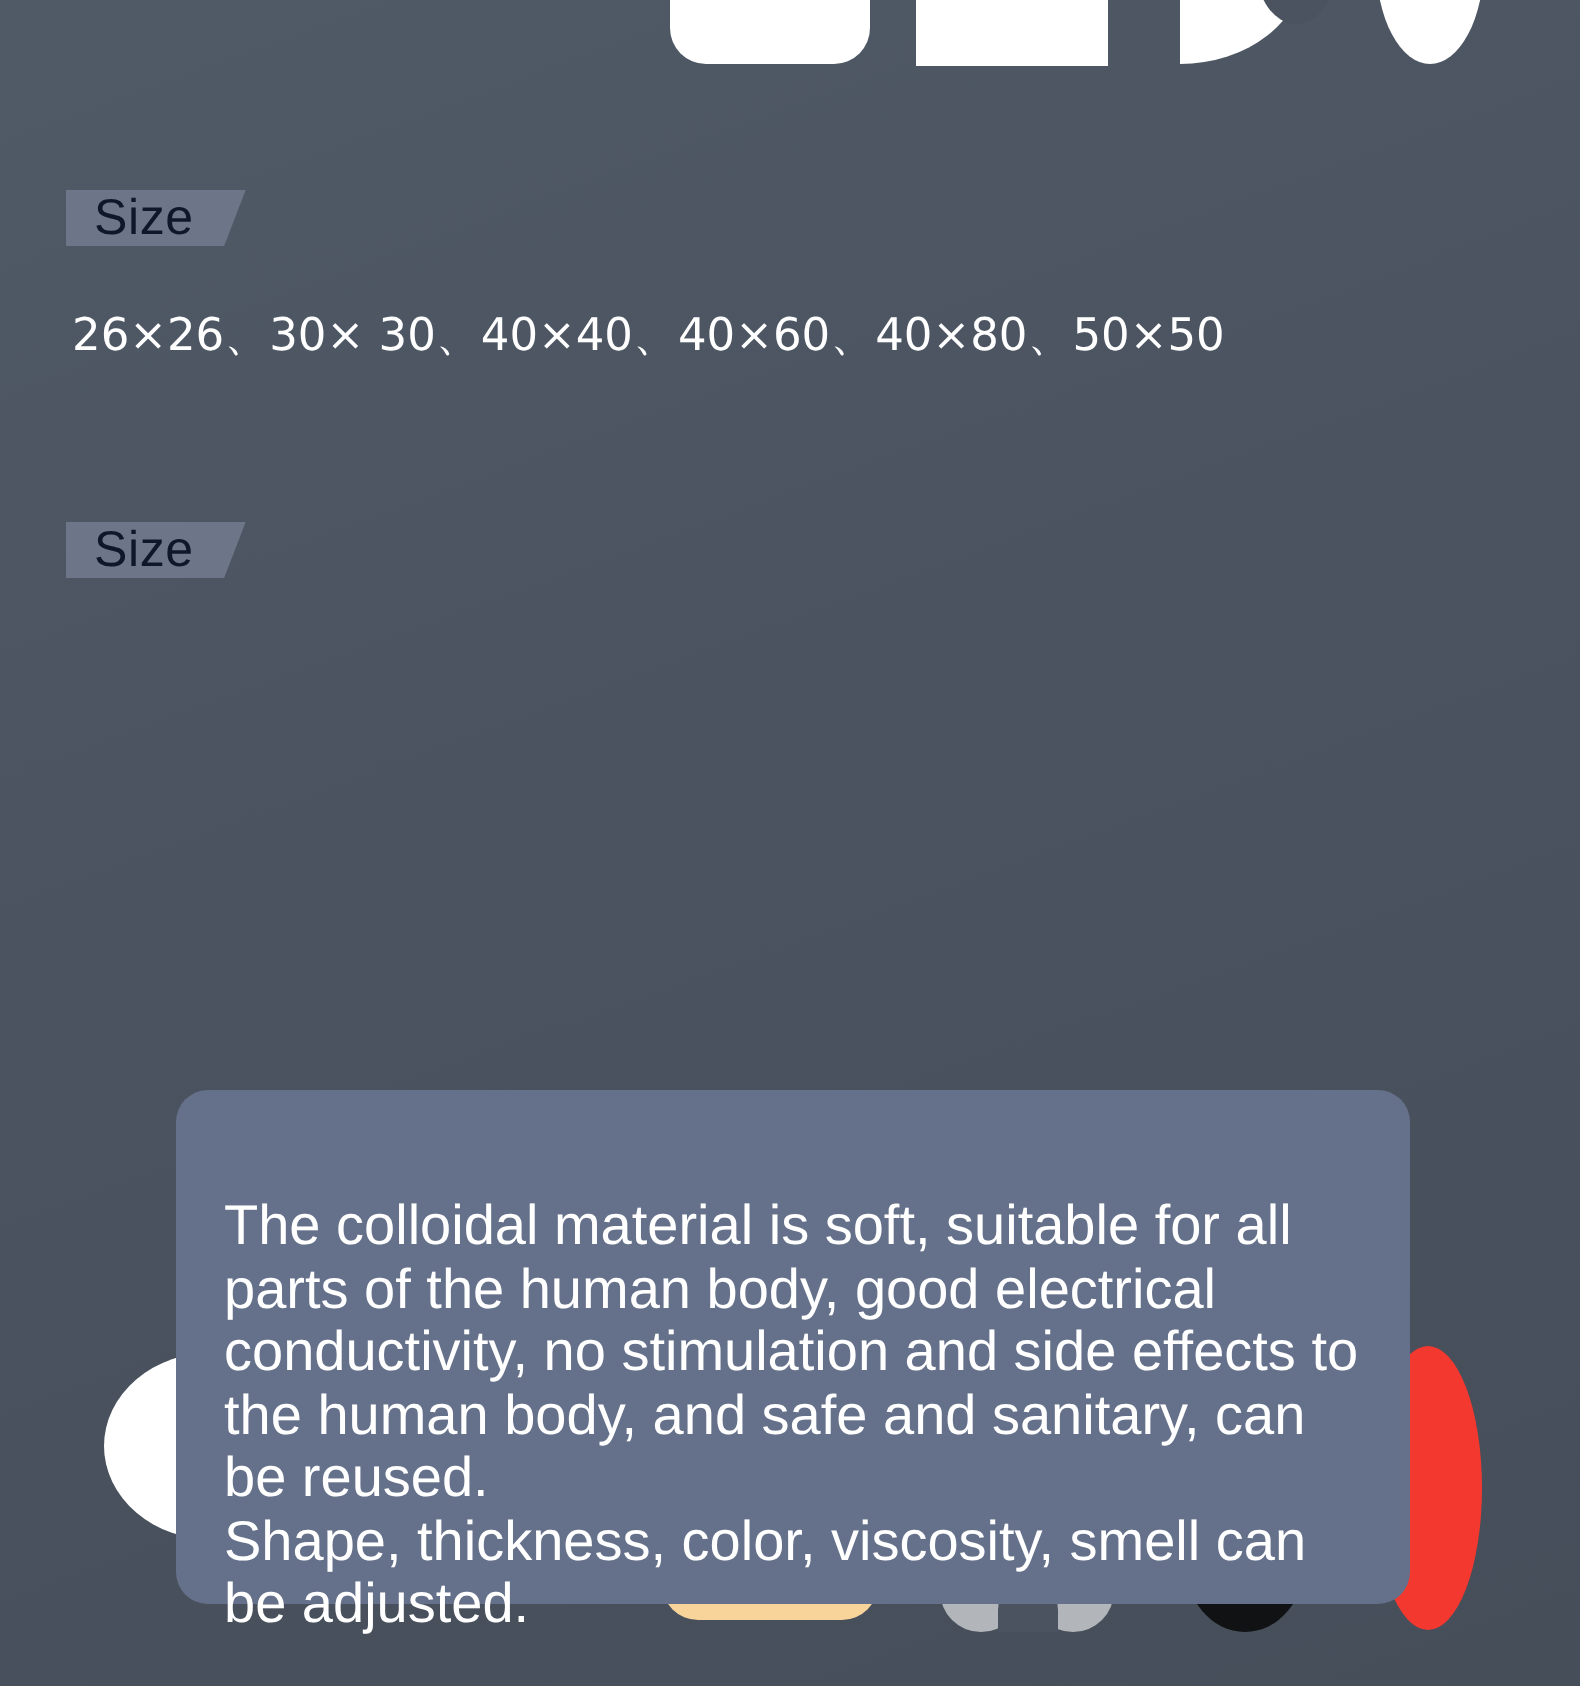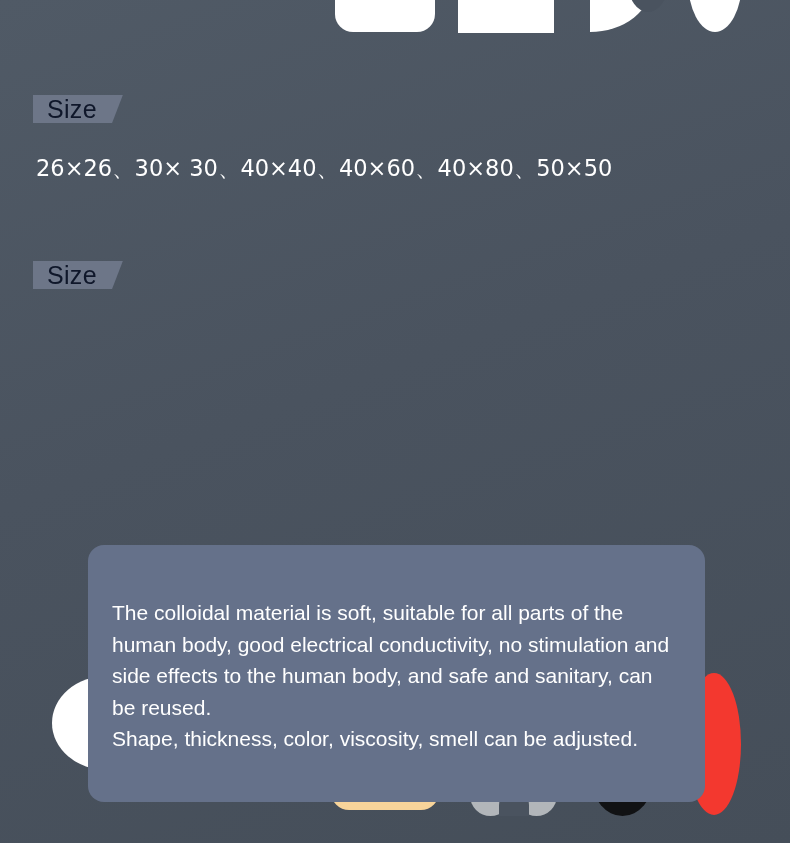--- a/index.html
+++ b/index.html
@@ -243,21 +243,21 @@
     top: 545px;
     width: 617px;
     height: 257px;
     background: #65718a;
     border-radius: 16px;
     box-sizing: border-box;
     padding: 52px 24px 24px 24px;
   }
   .desc-text {
     color: #ffffff;
-    font-size: 21px;
+    font-size: 28px;
     line-height: 31.5px;
     white-space: pre-line;
   }
 </style>
 </head>
 <body>
 
 <div id="page">
 
   <div class="top-strip">

